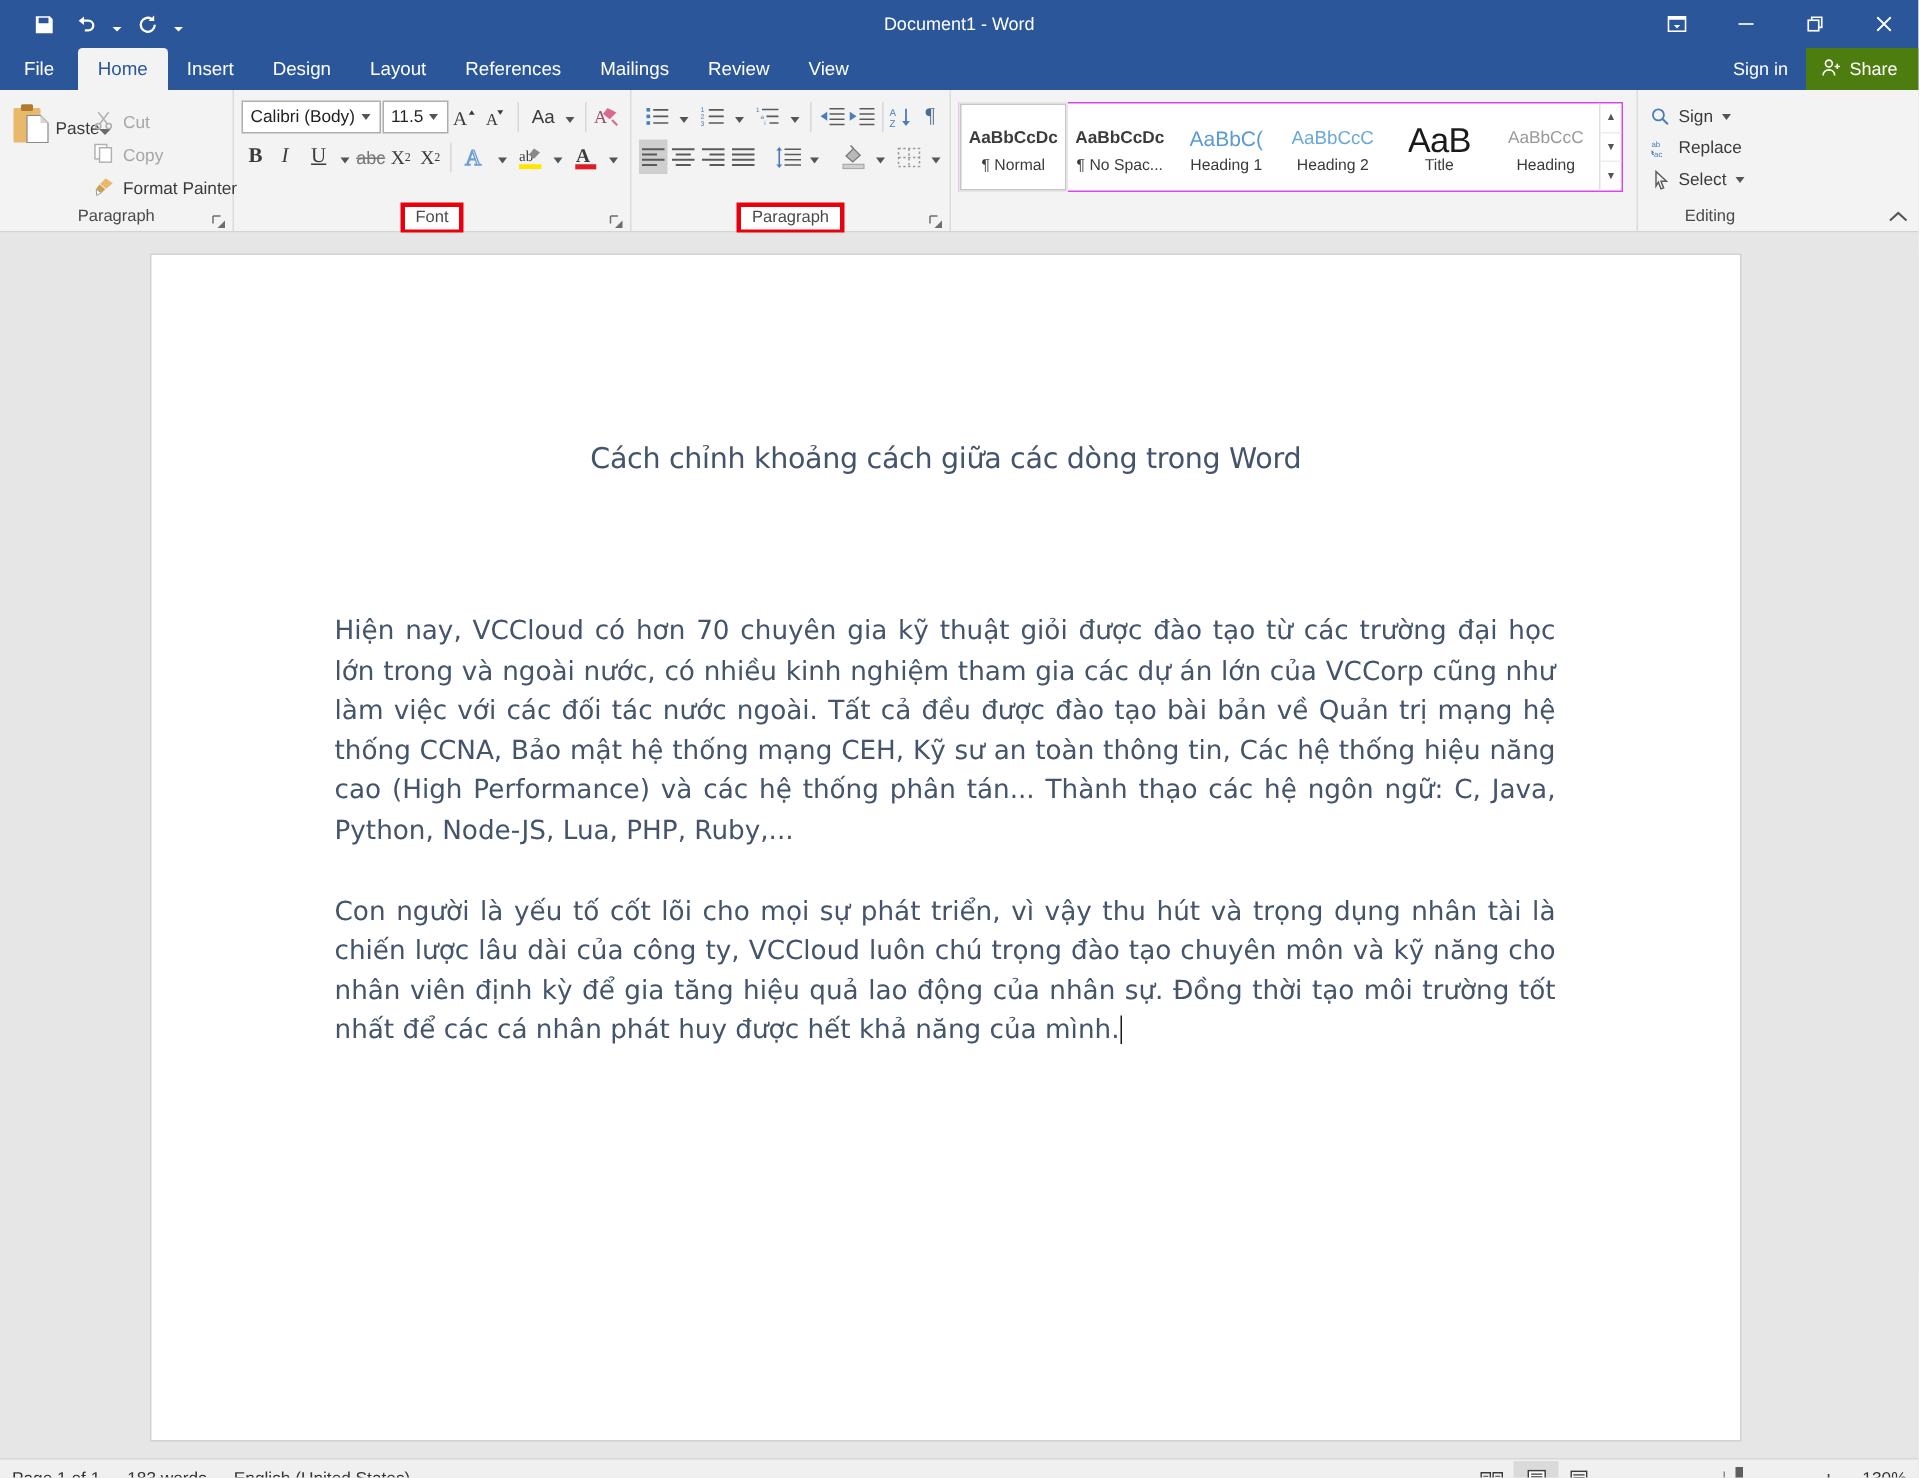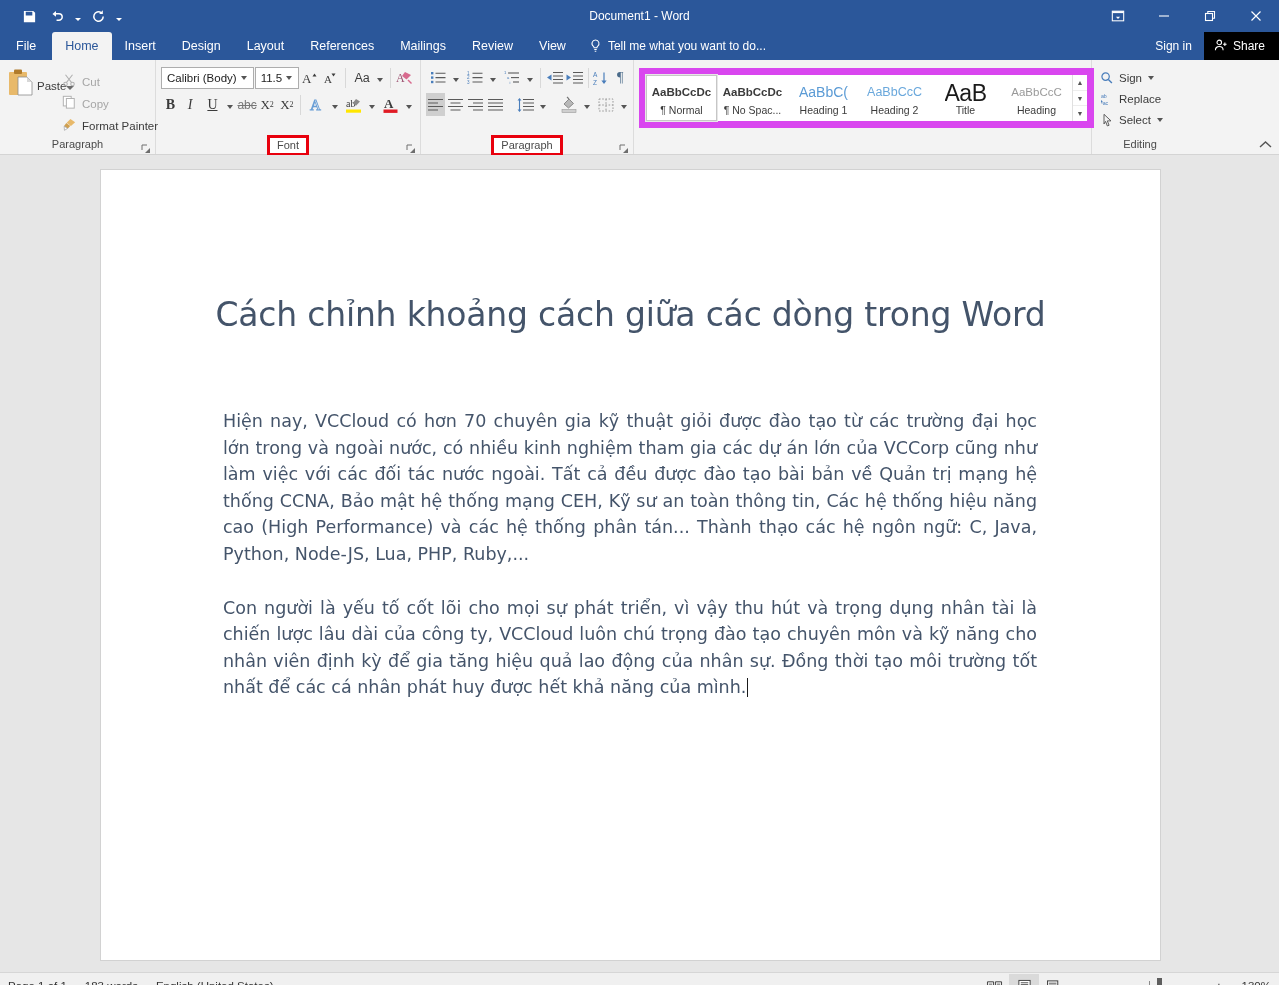--- a/index.html
+++ b/index.html
@@ -93,21 +93,21 @@
     position: absolute; right: 0; bottom: 0;
     display: flex; align-items: center; height: 28px;
   }
   .signin {
     color: #ffffff; font-size: 12px;
     padding: 0 12px; line-height: 28px;
   }
   .share {
     display: flex; align-items: center; gap: 5px;
     color: #ffffff; font-size: 12px;
-    background: #000000;
+    background: #4d7c0f;
     height: 28px; padding: 0 14px 0 10px;
   }
 
   
   .ribbon {
     position: relative;
     height: 95px;
     background: #f3f3f3;
     border-bottom: 1px solid #d4d4d4;
     display: flex;
@@ -225,21 +225,21 @@
   .sub-sup sub, .sub-sup sup { font-size: 8px; }
 
   
   .grp-para { width: 213px; }
   .para-rows { display: flex; flex-direction: column; gap: 4px; width: 100%; padding-top: 1px; }
 
   
   .grp-styles { width: 458px; }
   .styles-gallery {
     display: flex; align-items: stretch;
-    border: 7px solid #d946ef;
+    border: 1px solid #d946ef;
     background: #ffffff;
     height: 60px;
     margin-top: 1px;
   }
   .style-item {
     width: 71px;
     display: flex; flex-direction: column;
     align-items: center; justify-content: center;
     border: 1px solid transparent;
     gap: 1px;
@@ -306,21 +306,21 @@
     left: 101px; top: 15px;
     width: 1059px; height: 790px;
     background: #ffffff;
     box-shadow: 0 0 0 1px #d2d2d2;
   }
   .doc-title {
     position: absolute;
     left: 0; right: 0; top: 125px;
     text-align: center;
     font-family: "DejaVu Sans", sans-serif;
-    font-size: 33px;
+    font-size: 19px;
     color: #44546a;
     letter-spacing: -0.2px;
   }
   .doc-body {
     position: absolute;
     left: 122px; top: 238px;
     width: 814px;
     font-family: "DejaVu Sans", sans-serif;
     font-size: 17.5px;
     line-height: 26.6px;
@@ -439,29 +439,20 @@
   <div class="tab file">File</div>
   <div class="tab active">Home</div>
   <div class="tab">Insert</div>
   <div class="tab">Design</div>
   <div class="tab">Layout</div>
   <div class="tab">References</div>
   <div class="tab">Mailings</div>
   <div class="tab">Review</div>
   <div class="tab">View</div>
 
-  <div class="tellme">
-    <span class="bulb">
-      <svg width="13" height="14" viewBox="0 0 14 16">
-          <path fill="none" stroke="#fff" stroke-width="1.2" d="M7 1.2a4 4 0 0 1 2.4 7.2c-.5.4-.8 1-.8 1.6H5.4c0-.6-.3-1.2-.8-1.6A4 4 0 0 1 7 1.2z"></path>
-          <path stroke="#fff" stroke-width="1.2" d="M5.6 12h2.8M6.1 14h1.8"></path>
-        </svg>
-    </span>
-    <span>Tell me what you want to do...</span>
-  </div>
 
   <div class="right-auth">
     <div class="signin">Sign in</div>
     <div class="share">
       <span>
         <svg width="14" height="14" viewBox="0 0 16 16">
             <circle cx="6" cy="5" r="2.6" fill="none" stroke="#fff" stroke-width="1.2"></circle>
             <path fill="none" stroke="#fff" stroke-width="1.2" d="M1.6 14c0-2.6 2-4.2 4.4-4.2s4.4 1.6 4.4 4.2"></path>
             <path stroke="#fff" stroke-width="1.2" d="M12.4 5.2v4M10.4 7.2h4"></path>
           </svg>

